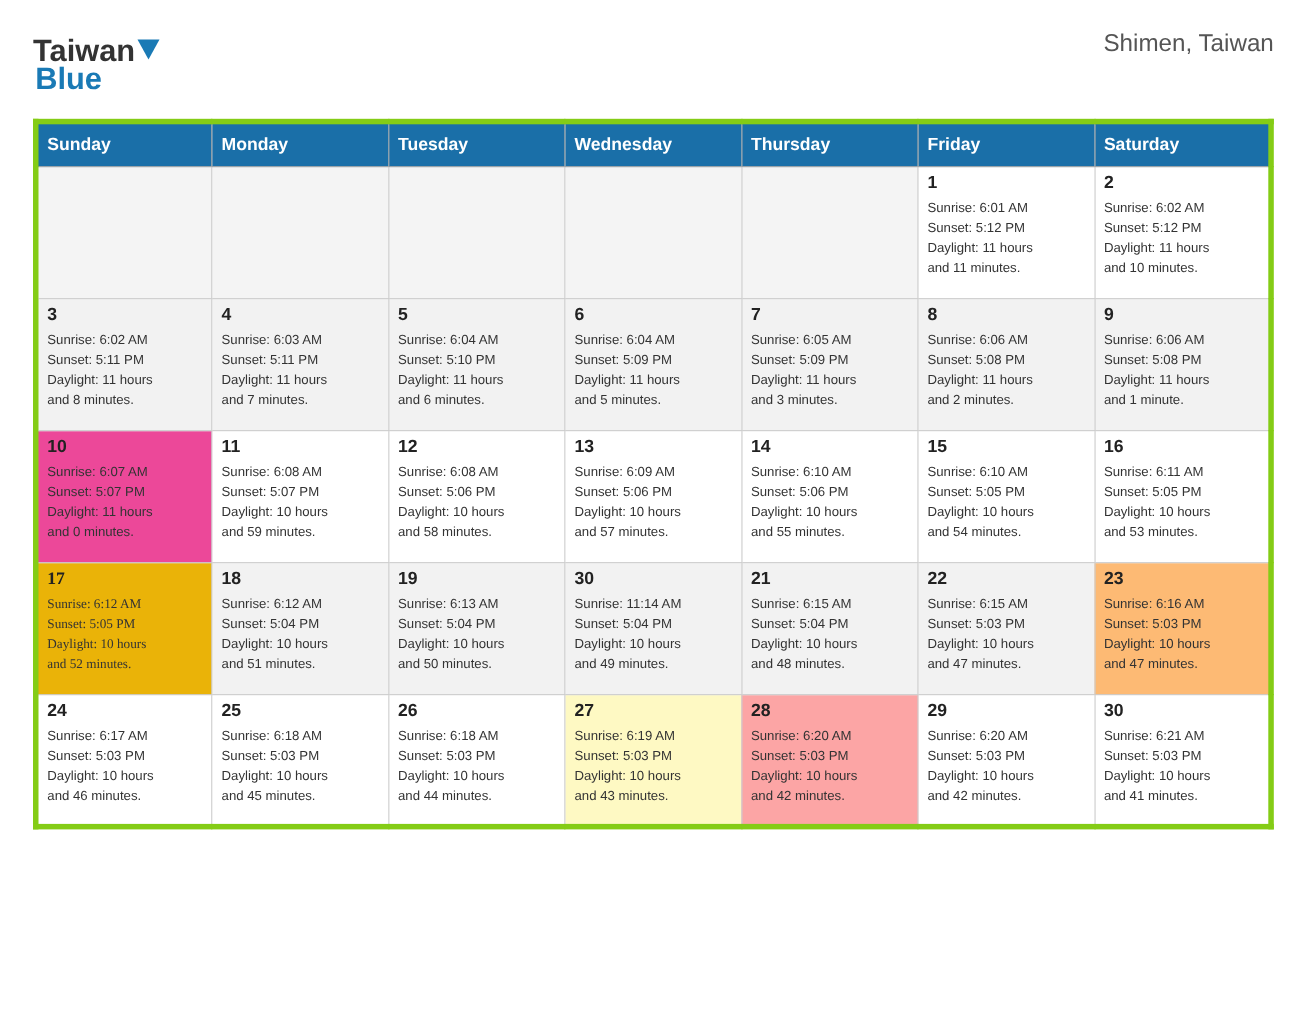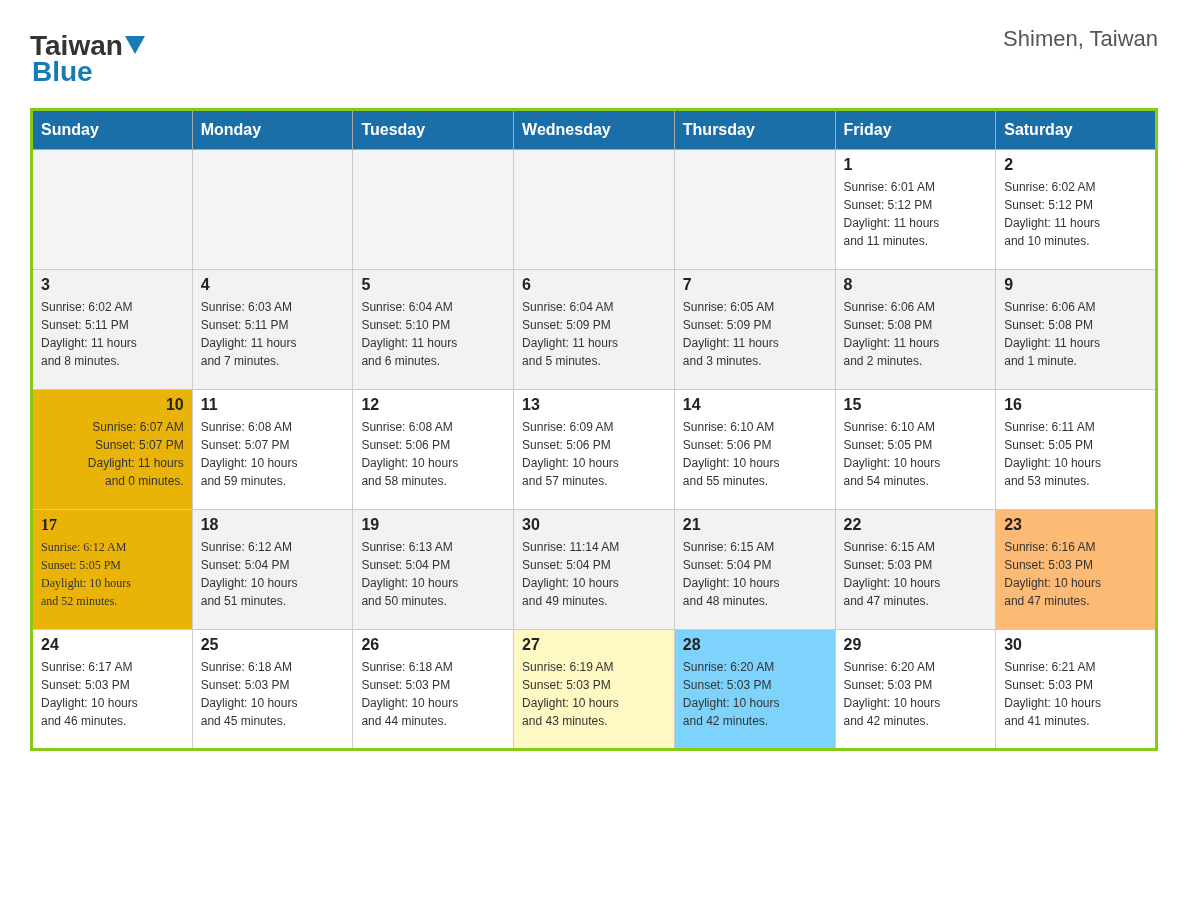--- a/index.html
+++ b/index.html
@@ -57,21 +57,21 @@
       line-height: 1.1;
     }
     .subtitle {
       font-size: 22px;
       color: #555;
       margin-top: 6px;
     }
     .calendar {
       width: 100%;
       border-collapse: collapse;
-      border: 3px solid #84cc16;
+      border: 5px solid #84cc16;
     }
     .calendar th {
       background-color: #1a6fa8;
       color: #fff;
       font-size: 16px;
       font-weight: bold;
       padding: 10px 8px;
       text-align: left;
       border: 1px solid #aaa;
     }
@@ -205,21 +205,21 @@
         </td>
         <td style="background-color: rgb(242, 242, 242);">
           <div class="day-number">9</div>
           <div class="day-info" style="white-space: pre-line;">Sunrise: 6:06 AM
 Sunset: 5:08 PM
 Daylight: 11 hours
 and 1 minute.</div>
         </td>
       </tr>
       <tr class="week-row">
-        <td style="background-color: #eab308; text-align: right;">
+        <td style="background-color: #ec4899;">
           <div class="day-number">10</div>
           <div class="day-info" style="white-space: pre-line;">Sunrise: 6:07 AM
 Sunset: 5:07 PM
 Daylight: 11 hours
 and 0 minutes.</div>
         </td>
         <td style="background-color: rgb(255, 255, 255);">
           <div class="day-number">11</div>
           <div class="day-info" style="white-space: pre-line;">Sunrise: 6:08 AM
 Sunset: 5:07 PM
@@ -335,21 +335,21 @@
 Daylight: 10 hours
 and 44 minutes.</div>
         </td>
         <td style="background-color: #fef9c3;">
           <div class="day-number">27</div>
           <div class="day-info" style="white-space: pre-line;">Sunrise: 6:19 AM
 Sunset: 5:03 PM
 Daylight: 10 hours
 and 43 minutes.</div>
         </td>
-        <td style="background-color: #7dd3fc;">
+        <td style="background-color: #fca5a5;">
           <div class="day-number">28</div>
           <div class="day-info" style="white-space: pre-line;">Sunrise: 6:20 AM
 Sunset: 5:03 PM
 Daylight: 10 hours
 and 42 minutes.</div>
         </td>
         <td style="background-color: rgb(255, 255, 255);">
           <div class="day-number">29</div>
           <div class="day-info" style="white-space: pre-line;">Sunrise: 6:20 AM
 Sunset: 5:03 PM

